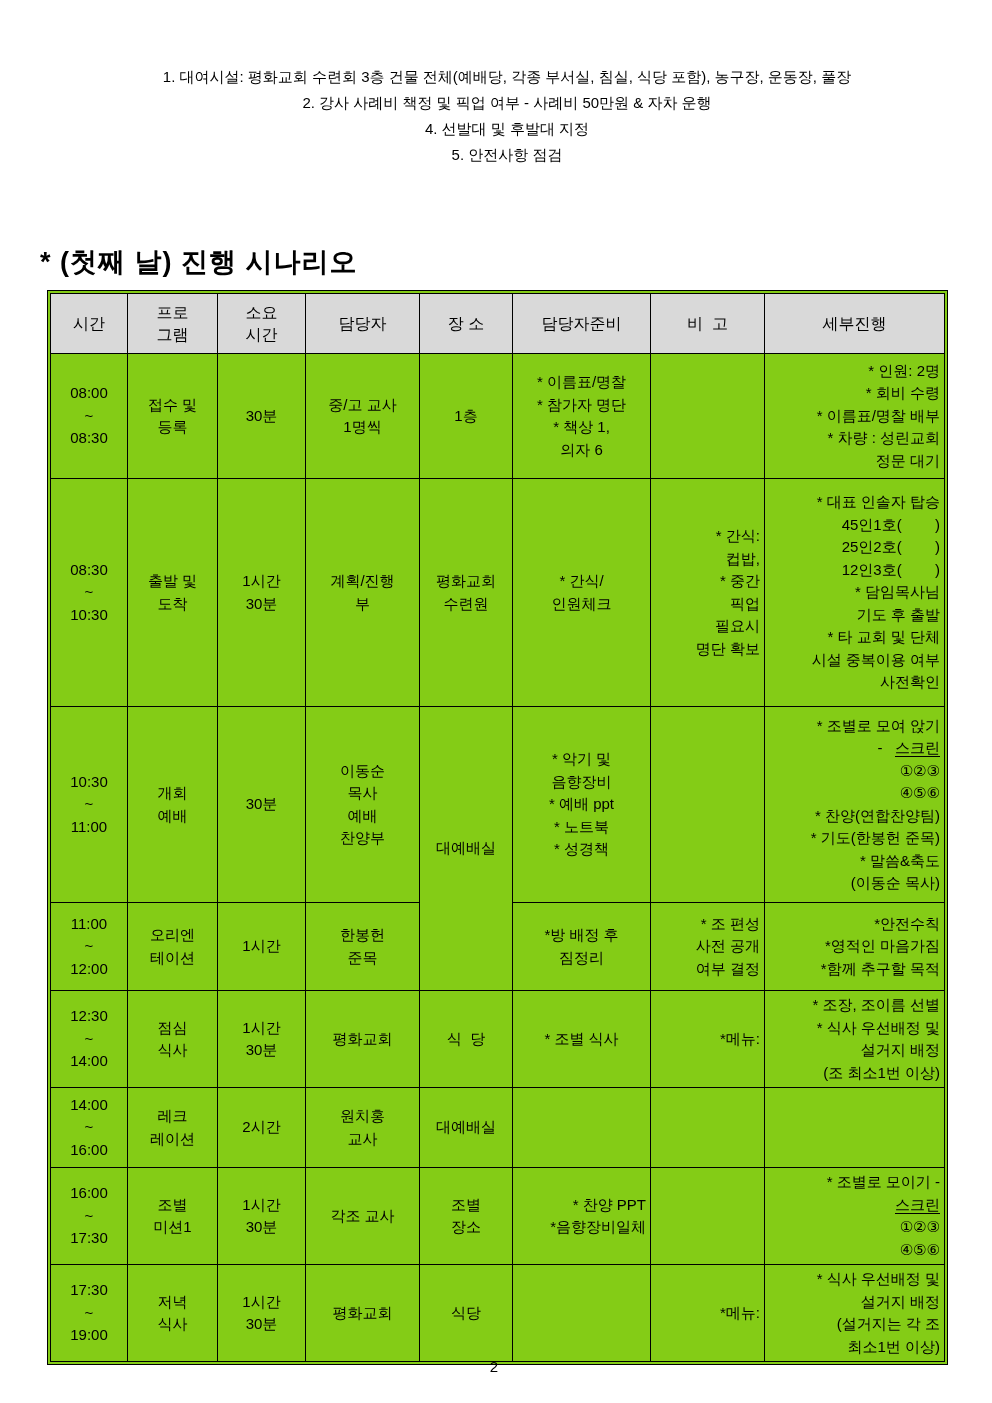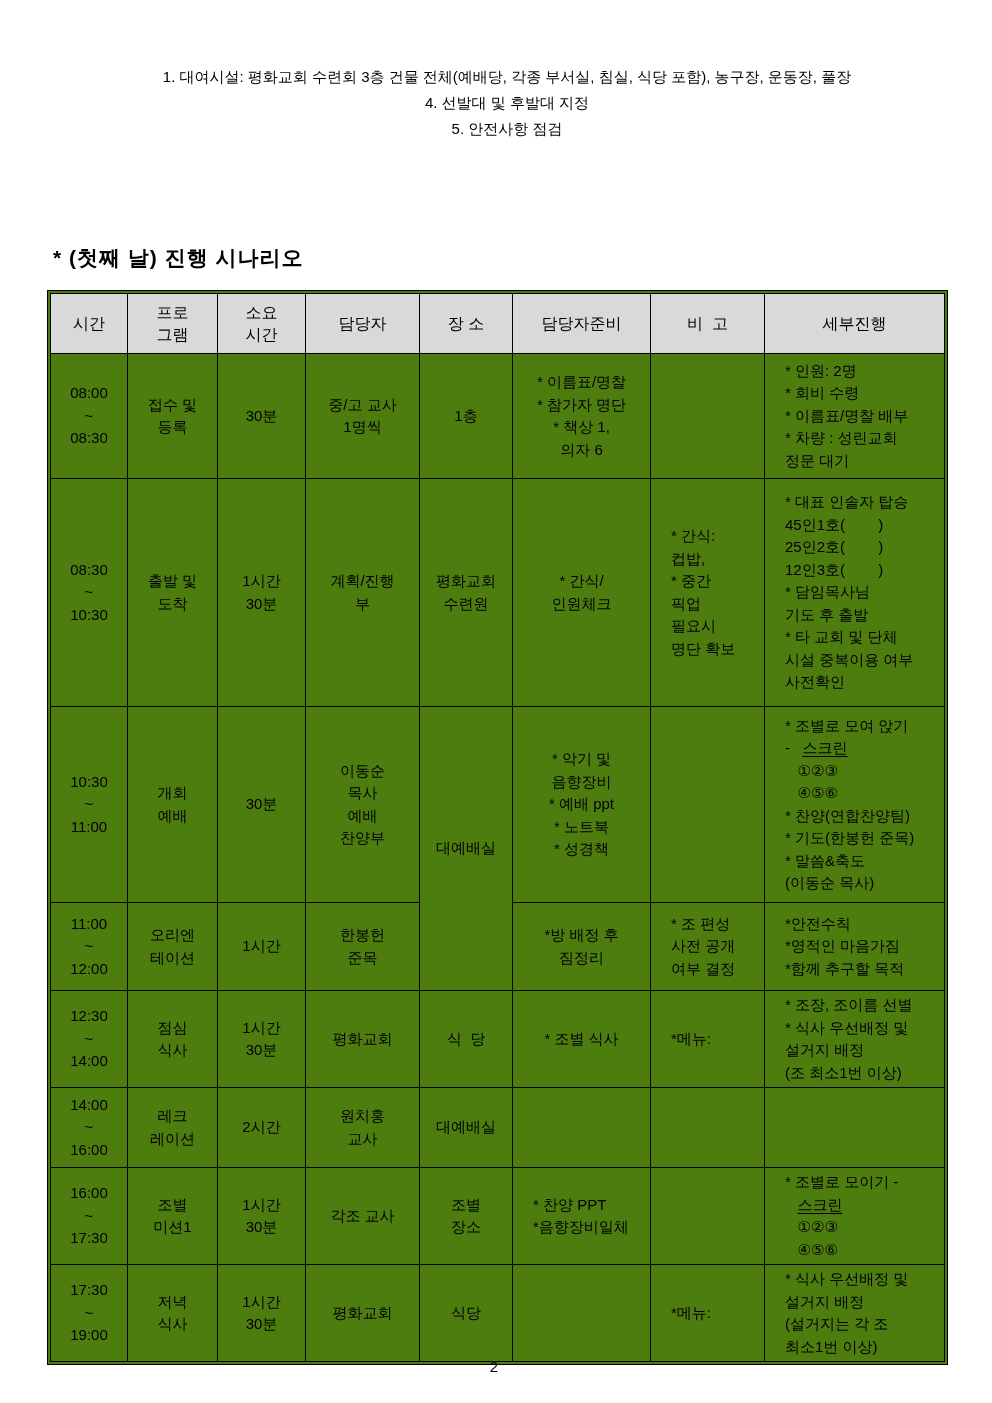--- a/index.html
+++ b/index.html
@@ -5,54 +5,55 @@
   * { box-sizing: border-box; margin: 0; padding: 0; }
   html, body { background: #ffffff; }
   body {
     width: 992px; height: 1403px; position: relative;
     font-family: "Liberation Sans", "DejaVu Sans", sans-serif;
     color: #000;
   }
   .notes { position: absolute; top: 64px; left: 46px; right: 24px; }
   .notes-heading { font-weight: bold; font-size: 16px; letter-spacing: 1px; margin-bottom: 10px; }
   .notes-item { font-size: 15px; line-height: 26px; white-space: pre-wrap; text-align: center; }
-  .doc-title { position: absolute; top: 244px; left: 53px; font-size: 21px; font-weight: bold; letter-spacing: 1px; text-align: center; }
+  .doc-title { position: absolute; top: 244px; left: 40px; font-size: 27px; font-weight: bold; letter-spacing: 1px; text-align: center; }
   .table-wrap {
     position: absolute; top: 290px; left: 47px;
-    border: 1px solid #000; padding: 2px; background: #4d7c0f;
+    border: 1px solid #000; padding: 2px; background: #84cc16;
   }
   table { border-collapse: collapse; table-layout: fixed; width: 894px; }
   col.c1 { width: 77px; }  col.c2 { width: 90px; }  col.c3 { width: 88px; }
   col.c4 { width: 114px; } col.c5 { width: 93px; }  col.c6 { width: 138px; }
   col.c7 { width: 114px; } col.c8 { width: 180px; }
   th, td {
     border: 1px solid #000;
     font-size: 15px; line-height: 1.5;
     vertical-align: middle; text-align: center;
     padding: 3px 4px;
     white-space: pre-wrap;
     word-break: keep-all;
     overflow: hidden;
   }
   th { background: #d9d9d9; font-weight: normal; font-size: 16px; height: 60px; line-height: 1.35; }
-  td.left { text-align: left; padding-left: 20px; }
+  td.left { text-align: right; padding-left: 20px; }
   tr.r1 { height: 125px; } tr.r2 { height: 228px; } tr.r3 { height: 196px; }
   tr.r4 { height: 88px; }  tr.r5 { height: 92px; }  tr.r6 { height: 80px; }
   tr.r7 { height: 95px; }  tr.r8 { height: 94px; }
   .u { text-decoration: underline; text-underline-offset: 3px; }
   .page-number {
     position: absolute; top: 1358px; left: 47px; width: 894px;
     text-align: center; font-size: 15px;
   }
 </style>
 </head>
 <body>
 
 <div class="notes">
   <div class="notes-item">1. 대여시설: 평화교회 수련회 3층 건물 전체(예배당, 각종 부서실, 침실, 식당 포함), 농구장, 운동장, 풀장</div>
+  <div class="notes-item">2. 강사 사례비 책정 및 픽업 여부 - 사례비 50만원 &amp; 자차 운행</div>
   <div class="notes-item">4. 선발대 및 후발대 지정</div>
   <div class="notes-item">5. 안전사항 점검</div>
 </div>
 
 <div class="doc-title">* (첫째 날) 진행 시나리오</div>
 
 <div class="table-wrap">
   <table>
     <colgroup>
       <col class="c1">

